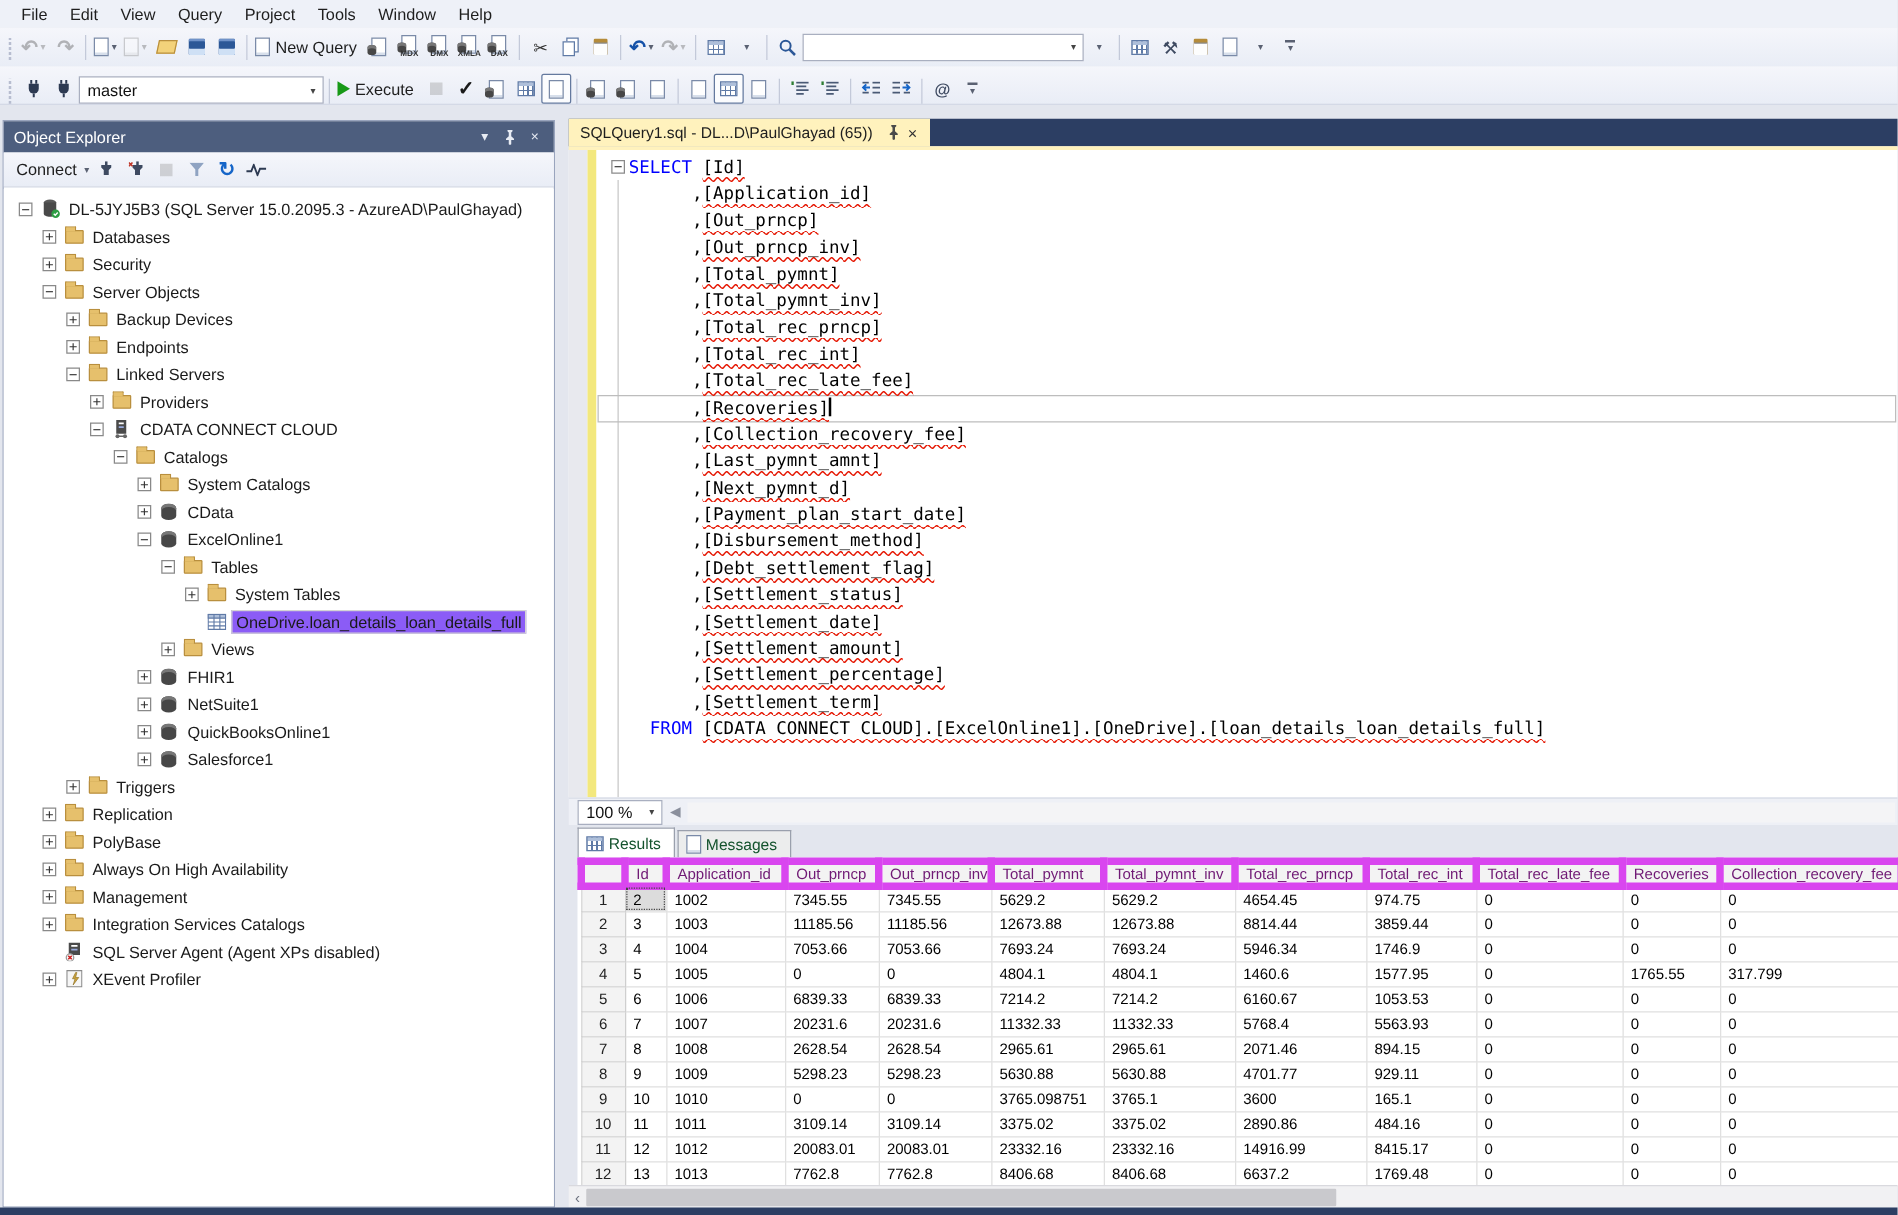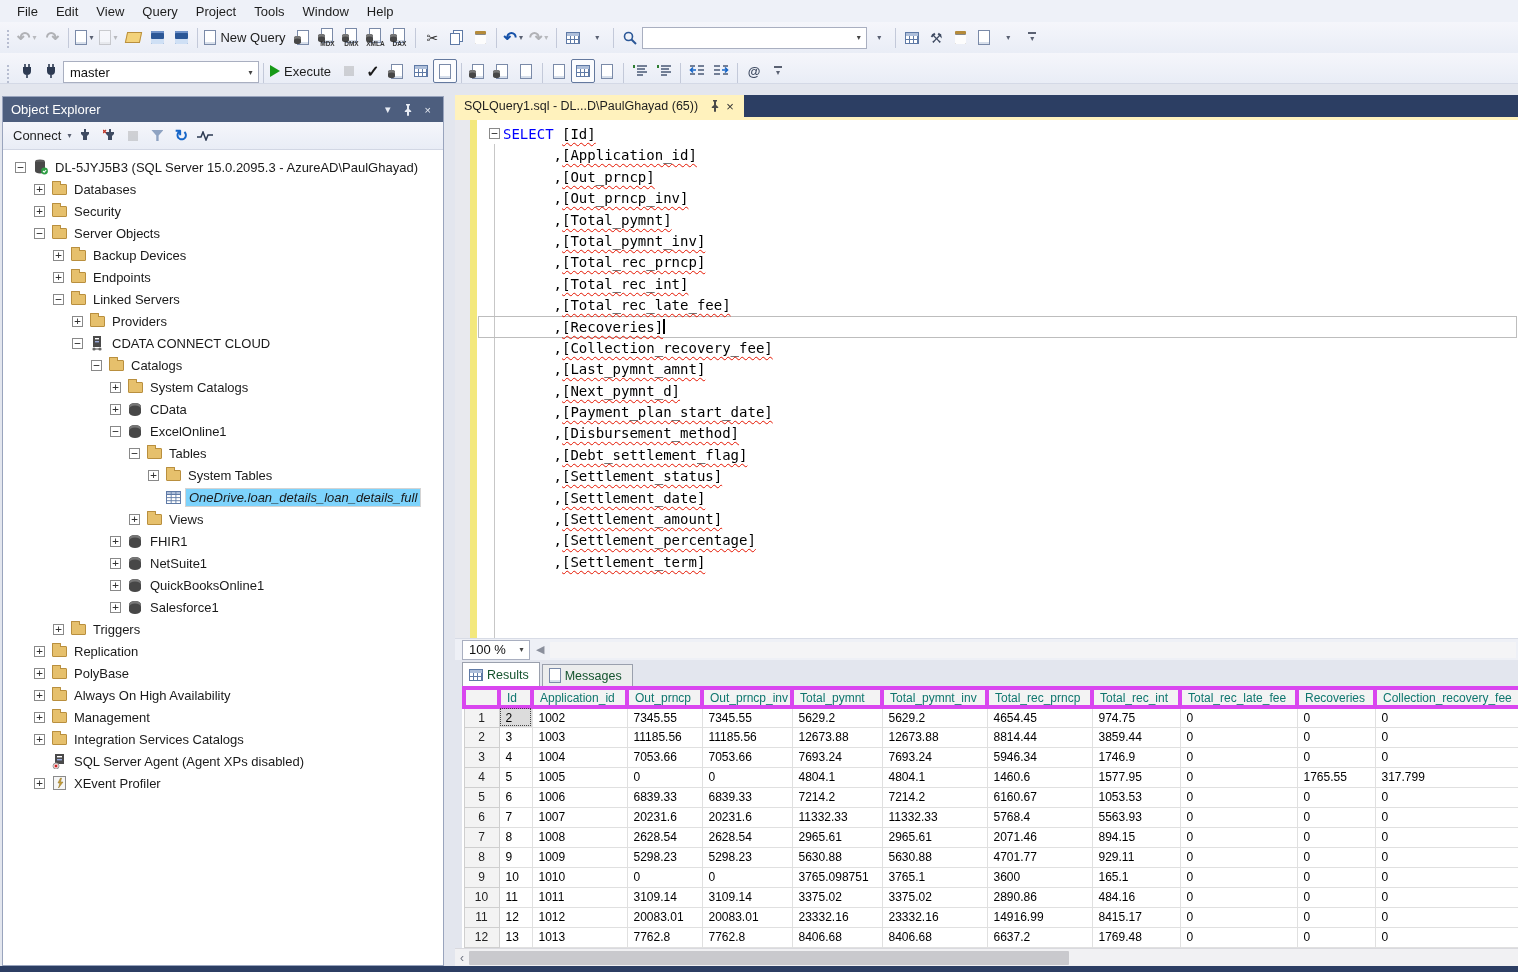--- a/index.html
+++ b/index.html
@@ -52,21 +52,21 @@
   #oe-title { height:25px; background:#4d5e7e; color:#fff; display:flex; align-items:center; padding:0 6px 0 8px; font-size:13px; }
   #oe-title .sp { flex:1; }
   .oet-ic { color:#e8ecf4; font-size:11px; padding:0 6px; }
   #oe-connectbar { height:28px; background:linear-gradient(#f5f6fb,#e9edf6); border-bottom:1px solid #d2d7e4; display:flex; align-items:center; padding-left:6px; }
   #oe-tree { position:absolute; top:54px; left:0; right:0; bottom:0; overflow:hidden; background:#fff; padding-top:5px; }
   .trow { height:22px; display:flex; align-items:center; font-size:13px; color:#1a1a1a; white-space:nowrap; }
   .texp { width:11px; height:11px; border:1px solid #898989; background:#fff; color:#333; font-size:11px; line-height:9px; text-align:center; margin-right:5px; flex:none; font-family:"DejaVu Sans Mono", monospace; }
   .texp-spacer { width:16px; flex:none; }
   .tico { width:18px; flex:none; display:flex; justify-content:center; margin-right:3px; }
   .tlbl { padding:1px 3px; }
-  .tlbl.sel { background:#7dd3fc; border:1px solid #d4d4d4;font-style:italic; }
+  .tlbl.sel { background:#8b5cf6; border:1px solid #d4d4d4; }
 
   
   #tabstrip { position:absolute; left:455px; top:95px; width:1063px; height:22px; background:#2c3e63; display:flex; }
   #doc-tab { background:#fff2bd; color:#1e1e1e; font-size:12.5px; display:flex; align-items:center; padding:0 8px 0 9px; }
   #doc-tab .pin { margin:0 4px 0 12px; }
   #doc-tab .cls { font-size:13px; color:#333; padding:0 2px; }
   #tab-underline { position:absolute; left:455px; top:117px; width:1063px; height:3px; background:#fff2bd; }
   #code-wrap { position:absolute; left:455px; top:120px; width:1063px; height:518px; background:#fff; overflow:hidden; }
   #code-margin { position:absolute; left:0; top:0; width:15px; height:100%; background:#e8e9ee; }
   #code-changed { position:absolute; left:15px; top:0; width:7px; height:100%; background:#f3e87d; }
@@ -83,21 +83,21 @@
   #zoom-combo { width:68px; height:20px; margin-left:7px; }
   #ed-scroll .larr { color:#8a8f9c; font-size:11px; padding:0 6px; }
   #ed-scroll .track { flex:1; height:16px; background:#f4f4f6; margin-right:2px; }
 
   
   #res-tabs { position:absolute; left:455px; top:662px; width:1063px; height:24px; display:flex; align-items:flex-end; padding-left:7px; background:#e3e6ee; }
   .rtab { height:22px; display:flex; align-items:center; font-size:12.5px; color:#14532d; padding:0 10px 0 6px; border:1px solid #9aa0ad; border-bottom:none; background:#eceded; margin-right:2px; }
   .rtab.active { background:#fff; height:24px; }
   .rtab .tico { margin-right:4px; width:auto; }
   #grid { position:absolute; left:462px; top:686px; width:1056px; background:#fff; border-collapse:collapse; table-layout:fixed; font-size:12px; }
-  #grid th { height:19px; background:#f3f3f3; border:4px solid #d946ef; font-weight:normal; text-align:left; padding:0 0 0 6px; color:#0f766e; overflow:hidden; white-space:nowrap; }
+  #grid th { height:19px; background:#f3f3f3; border:6px solid #d946ef; font-weight:normal; text-align:left; padding:0 0 0 6px; color:#701a75; overflow:hidden; white-space:nowrap; }
   #grid td { height:20px; border:1px solid #e0e0e0; padding:0 0 0 6px; color:#000; overflow:hidden; white-space:nowrap; background:#fff; }
   #grid td.rownum { background:#f3f3f3; border-color:#cfcfcf; color:#222; text-align:center; padding:0; }
   #grid td.selcell { background:#dcdcdc; outline:1px dotted #444; outline-offset:-2px; }
   #res-hscroll { position:absolute; left:455px; top:948px; width:1063px; height:18px; background:#f1f1f3; border-top:1px solid #d9d9de; display:flex; align-items:center; }
   #res-hscroll .larr { color:#6f7480; font-size:12px; padding:0 5px; }
   #res-hscroll .thumb { width:600px; height:14px; background:#c9c9cd; border-radius:1px; }
   #bottom-strip { position:absolute; left:0; top:966px; width:1518px; height:6px; background:#2c3e63; }
 </style>
 </head>
 <body>
@@ -664,20 +664,21 @@
       <div class="cl"><span>      ,</span><span class="sq">[Last_pymnt_amnt]</span></div>
       <div class="cl"><span>      ,</span><span class="sq">[Next_pymnt_d]</span></div>
       <div class="cl"><span>      ,</span><span class="sq">[Payment_plan_start_date]</span></div>
       <div class="cl"><span>      ,</span><span class="sq">[Disbursement_method]</span></div>
       <div class="cl"><span>      ,</span><span class="sq">[Debt_settlement_flag]</span></div>
       <div class="cl"><span>      ,</span><span class="sq">[Settlement_status]</span></div>
       <div class="cl"><span>      ,</span><span class="sq">[Settlement_date]</span></div>
       <div class="cl"><span>      ,</span><span class="sq">[Settlement_amount]</span></div>
       <div class="cl"><span>      ,</span><span class="sq">[Settlement_percentage]</span></div>
       <div class="cl"><span>      ,</span><span class="sq">[Settlement_term]</span></div>
+      <div class="cl"><span>  </span><span class="kw">FROM</span><span> </span><span class="sq">[CDATA CONNECT CLOUD].[ExcelOnline1].[OneDrive].[loan_details_loan_details_full]</span></div>
     </div>
 </div>
 
 <div id="ed-scroll">
   <div class="combo" id="zoom-combo">
     <span class="cv">100 %</span>
     <span class="ca">▾</span>
   </div>
   <span class="larr">◀</span>
   <span class="track"></span>

